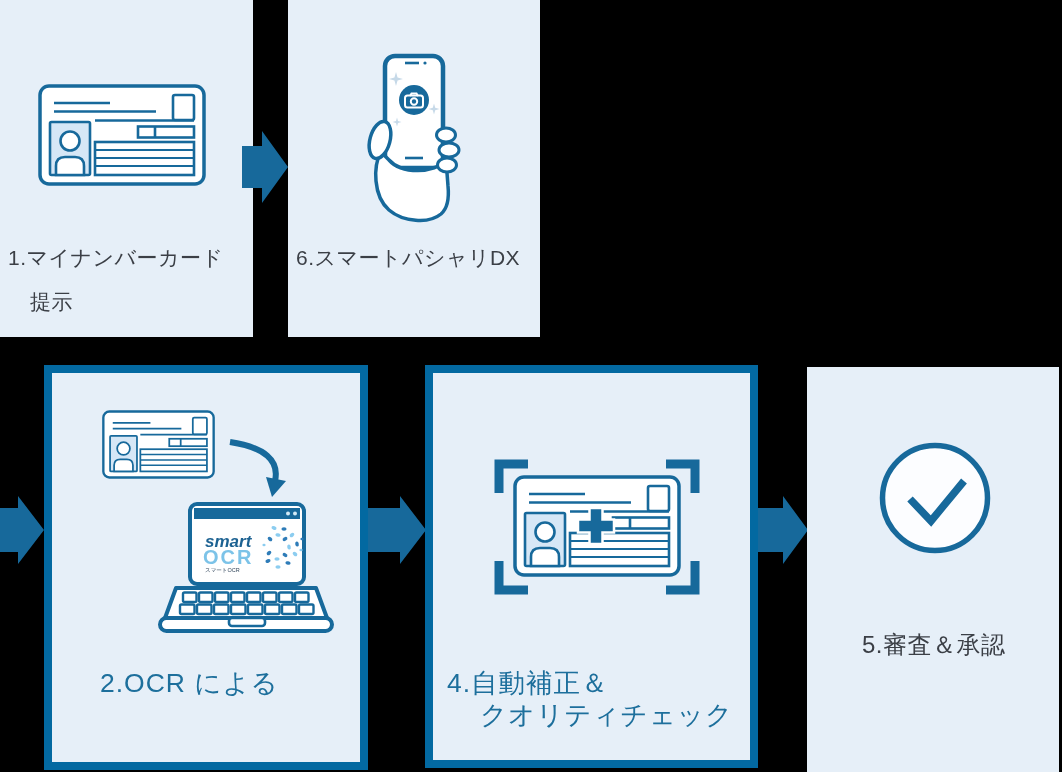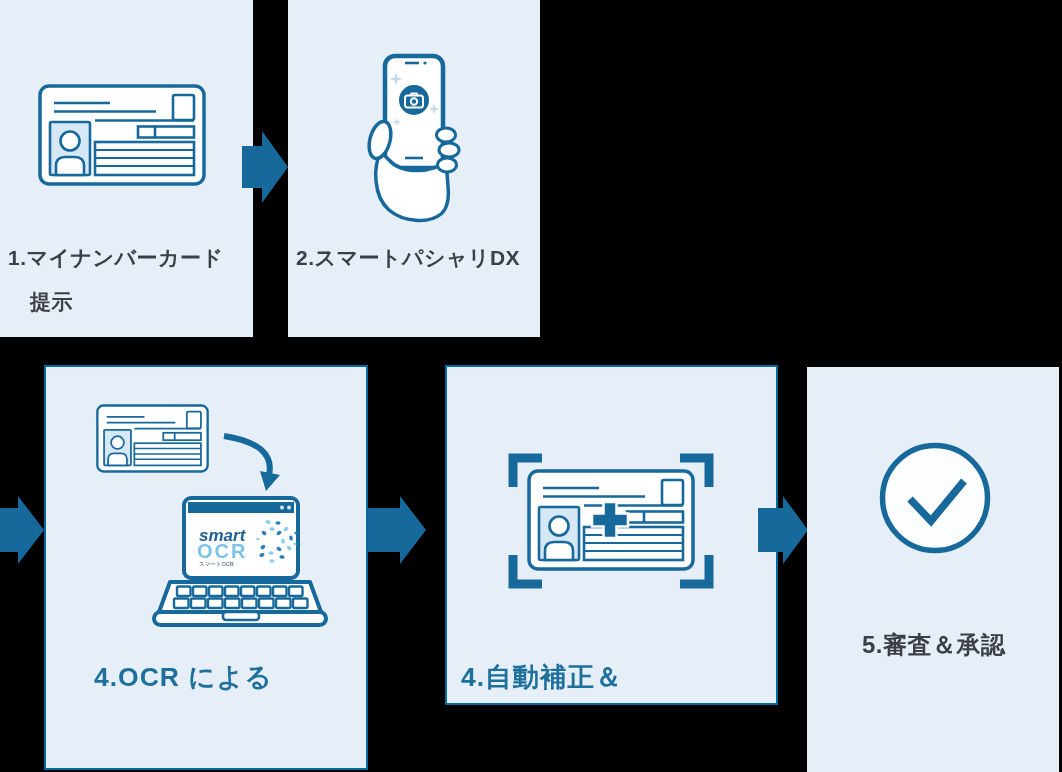--- a/index.html
+++ b/index.html
@@ -1,21 +1,21 @@
 <!DOCTYPE html>
 <html><head>
 <meta charset="utf-8">
 <style>
   html,body{margin:0;padding:0;background:#000;}
   .canvas{position:relative;width:1062px;height:772px;background:#000;overflow:hidden;
           font-family:"Liberation Sans",sans-serif;}
   .panel{position:absolute;background:#e6eff8;}
-  .panel.bordered{border:2px solid #0369a1;box-sizing:border-box;}
+  .panel.bordered{border:8px solid #0369a1;box-sizing:border-box;}
   .abs{position:absolute;}
-  .caption{position:absolute;font-weight:bold;white-space:nowrap;}
+  .caption{position:absolute;font-weight:normal;white-space:nowrap;}
   .caption span{display:block;}
   .cap-dark{font-size:21px;line-height:30px;color:#3b3f46;letter-spacing:.5px;}
   .cap-blue{font-size:26.5px;line-height:32px;color:#1d6f9c;letter-spacing:1px;}
   .cap-dark-lg{font-size:24px;line-height:30px;color:#3b3f46;letter-spacing:.5px;}
   .c1{left:8px;top:243px;}   .c1 .l2{padding-left:22px;margin-top:14px;}
   .c2{left:8px;top:243px;}   .c2 .l2{padding-left:24px;}
   .c3{left:48px;top:294px;}  .c3 .l2{padding-left:33px;}
   .c4{left:14px;top:294px;}  .c4 .l2{padding-left:33px;}
   .c5{left:55px;top:263px;}
   svg{display:block;}
@@ -75,21 +75,21 @@
       <rect x="60" y="47.5" width="18" height="12" rx="2.5" fill="none" stroke="#fff" stroke-width="2"></rect>
       <circle cx="69" cy="53.5" r="3.2" fill="none" stroke="#fff" stroke-width="2"></circle>
       <line x1="60" y1="110" x2="78" y2="110" stroke="#17699b" stroke-width="2.6"></line>
       <path d="M36 104 C28 118 28 148 44 162 C58 174 84 176 96 166 C104 159 104 148 103 138 L101 112 C90 126 56 126 44 112 Z" fill="#fff" stroke="#17699b" stroke-width="3.5" stroke-linejoin="round"></path>
       <ellipse cx="35" cy="92" rx="10" ry="19" transform="rotate(15 35 92)" fill="#fff" stroke="#17699b" stroke-width="3.5"></ellipse>
       <ellipse cx="101" cy="87" rx="9.5" ry="7" fill="#fff" stroke="#17699b" stroke-width="3"></ellipse>
       <ellipse cx="104" cy="102" rx="10" ry="7" fill="#fff" stroke="#17699b" stroke-width="3"></ellipse>
       <ellipse cx="102" cy="117" rx="9.5" ry="7" fill="#fff" stroke="#17699b" stroke-width="3"></ellipse>
     </svg>
     <div class="caption cap-dark c2">
-      <span class="l1">2.スマートパシャリDX</span>
+      <span class="l1">6.スマートパシャリDX</span>
     </div>
   </div>
 
   <svg class="abs" style="left:0;top:496px;" width="44" height="68" viewBox="0 0 44 68">
     <polygon points="0,12 18,12 18,0 44,34 18,68 18,56 0,56" fill="#17699b"></polygon>
   </svg>
 
   <div class="panel bordered" style="left:44px;top:365px;width:324px;height:405px;">
     <svg class="abs" style="left:50px;top:37px;" width="113" height="69" viewBox="0 0 168 102">
         <use href="#idcard"></use>
@@ -142,43 +142,44 @@
           <rect x="74" y="104.5" width="14.5" height="9.5" rx="1.5"></rect>
         <rect x="91" y="104.5" width="14.5" height="9.5" rx="1.5"></rect>
           <rect x="108" y="104.5" width="14.5" height="9.5" rx="1.5"></rect>
         <rect x="125" y="104.5" width="14.5" height="9.5" rx="1.5"></rect>
           <rect x="142" y="104.5" width="14.5" height="9.5" rx="1.5"></rect>
       </g>
       <rect x="3" y="118" width="172" height="13" rx="6.5" fill="#fff" stroke="#17699b" stroke-width="4"></rect>
       <rect x="72" y="118" width="36" height="8" rx="3" fill="#fff" stroke="#17699b" stroke-width="2.6"></rect>
     </svg>
     <div class="caption cap-blue c3">
-      <span class="l1">4.OCR による</span>
+      <span class="l1">2.OCR による</span>
     </div>
   </div>
 
   <svg class="abs" style="left:368px;top:496px;" width="58" height="68" viewBox="0 0 58 68">
     <polygon points="0,12 32,12 32,0 58,34 32,68 32,56 0,56" fill="#17699b"></polygon>
   </svg>
 
-  <div class="panel bordered" style="left:445px;top:365px;width:333px;height:340px;">
+  <div class="panel bordered" style="left:425px;top:365px;width:333px;height:403px;">
     <svg class="abs" style="left:59px;top:84px;" width="210" height="140" viewBox="0 0 210 140">
       <g fill="none" stroke="#17699b" stroke-width="9">
         <path d="M7 36 L7 7 L36 7"></path>
         <path d="M174 7 L203 7 L203 36"></path>
         <path d="M7 104 L7 133 L36 133"></path>
         <path d="M174 133 L203 133 L203 104"></path>
       </g>
       <svg x="21" y="18" width="168" height="102" viewBox="0 0 168 102">
           <use href="#idcard"></use>
         </svg>
       <polygon points="97.5,51 110.5,51 110.5,62.5 122,62.5 122,75.5 110.5,75.5 110.5,87 97.5,87 97.5,75.5 86,75.5 86,62.5 97.5,62.5" fill="#17699b" stroke="#fff" stroke-width="2.5"></polygon>
     </svg>
     <div class="caption cap-blue c4">
       <span class="l1">4.自動補正＆</span>
+      <span class="l2">クオリティチェック</span>
     </div>
   </div>
 
   <svg class="abs" style="left:758px;top:496px;" width="50" height="68" viewBox="0 0 50 68">
     <polygon points="0,12 25,12 25,0 50,34 25,68 25,56 0,56" fill="#17699b"></polygon>
   </svg>
 
   <div class="panel" style="left:807px;top:367px;width:252px;height:408px;">
     <svg class="abs" style="left:68px;top:71px;" width="120" height="120" viewBox="0 0 120 120">
       <circle cx="60" cy="60" r="52.5" fill="#fcfdff" stroke="#17699b" stroke-width="5.5"></circle>

